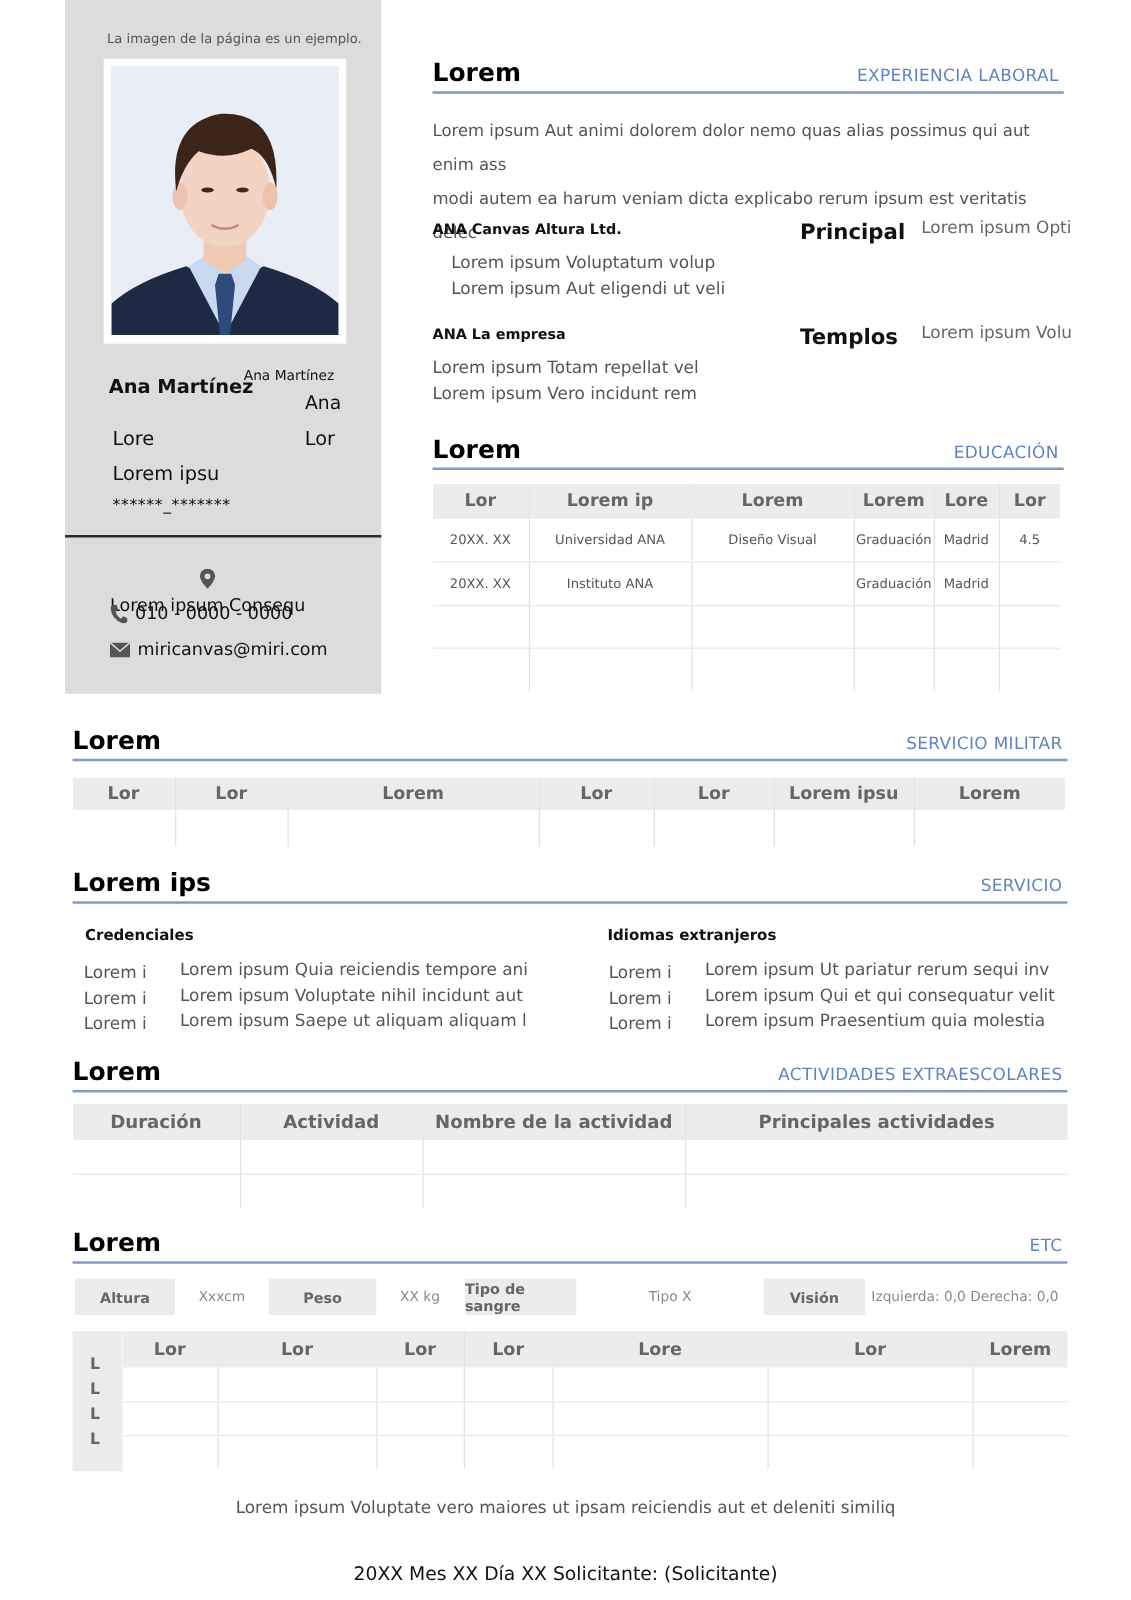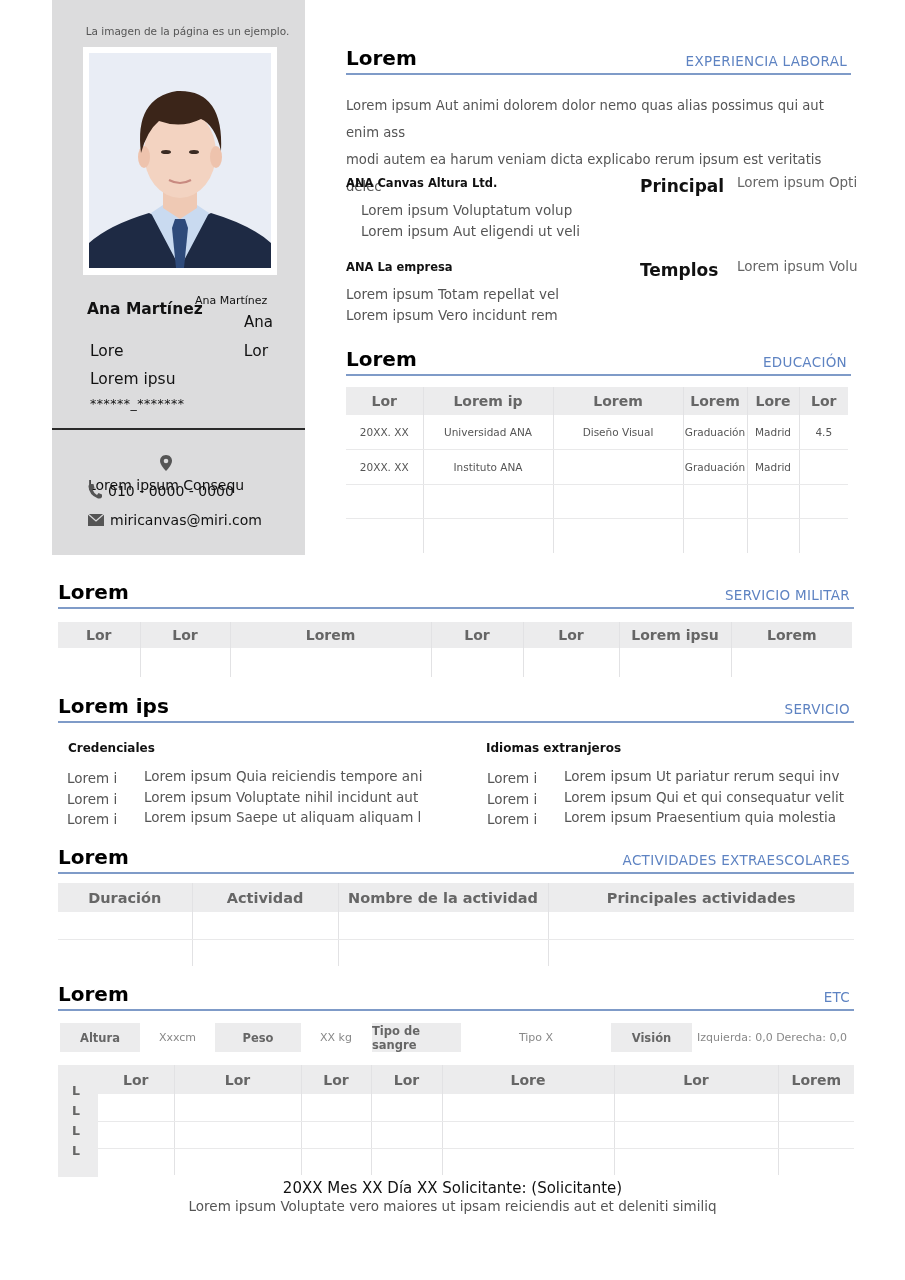--- a/index.html
+++ b/index.html
@@ -59,21 +59,21 @@
 
   .etc-label { position: absolute; height: 29px; background: #ececed; color: #666; font-weight: bold; font-size: 11.5px; display: flex; align-items: center; justify-content: center; }
   .etc-value { position: absolute; height: 29px; color: #888; font-size: 11px; display: flex; align-items: center; justify-content: center; white-space: nowrap; }
 
   .etc-side { position: absolute; left: 58px; top: 1065px; width: 40px; height: 112px; background: #ececed; }
   .etc-side span { position: absolute; left: 14px; font-weight: bold; font-size: 12.5px; color: #666; }
   .etc-table th { height: 29px; font-size: 14px; }
   .etc-table td { height: 27px; }
 
   .footer-note { position: absolute; left: 0; width: 905px; top: 1198px; text-align: center; font-size: 13.5px; color: #555; }
-  .footer-sign { position: absolute; left: 0; width: 905px; top: 1179px; text-align: center; font-size: 15px; color: #111; }
+  .footer-sign { position: absolute; left: 0; width: 905px; top: 1250px; text-align: center; font-size: 15px; color: #111; }
 </style>
 </head>
 <body>
 
 <div class="page">
 
   <div class="sidebar">
     <div class="sample-note">La imagen de la página es un ejemplo.</div>
     <div class="photo-frame">
       <div class="photo">

